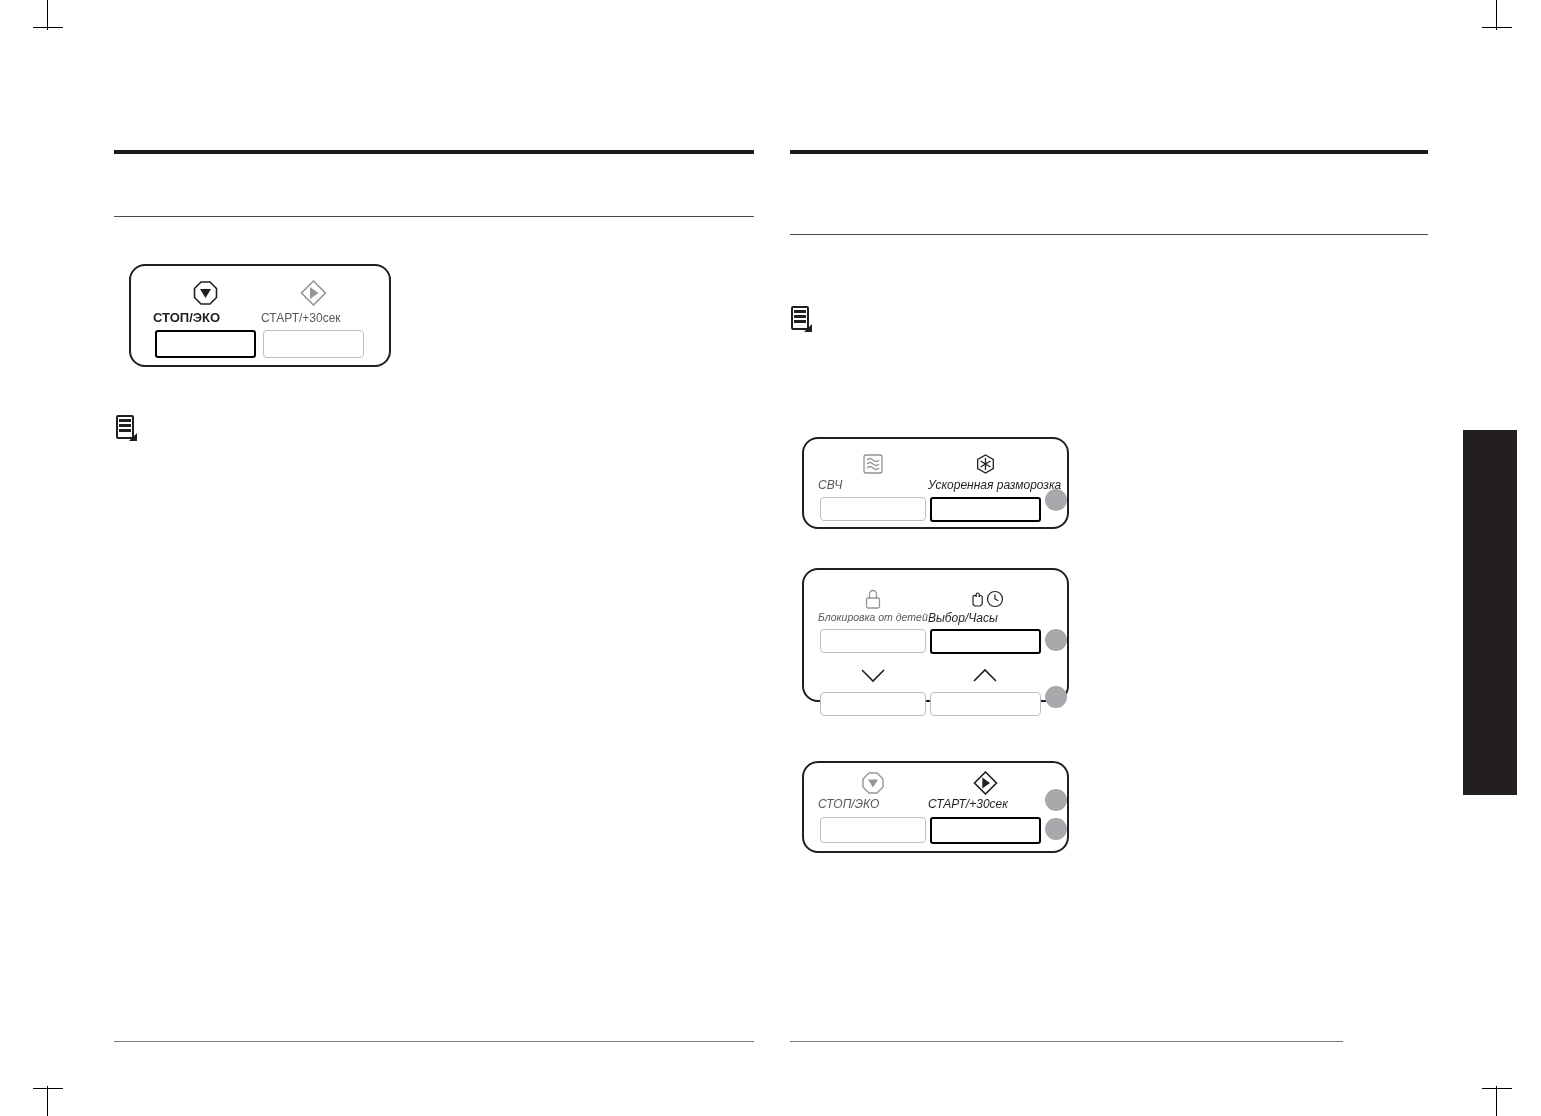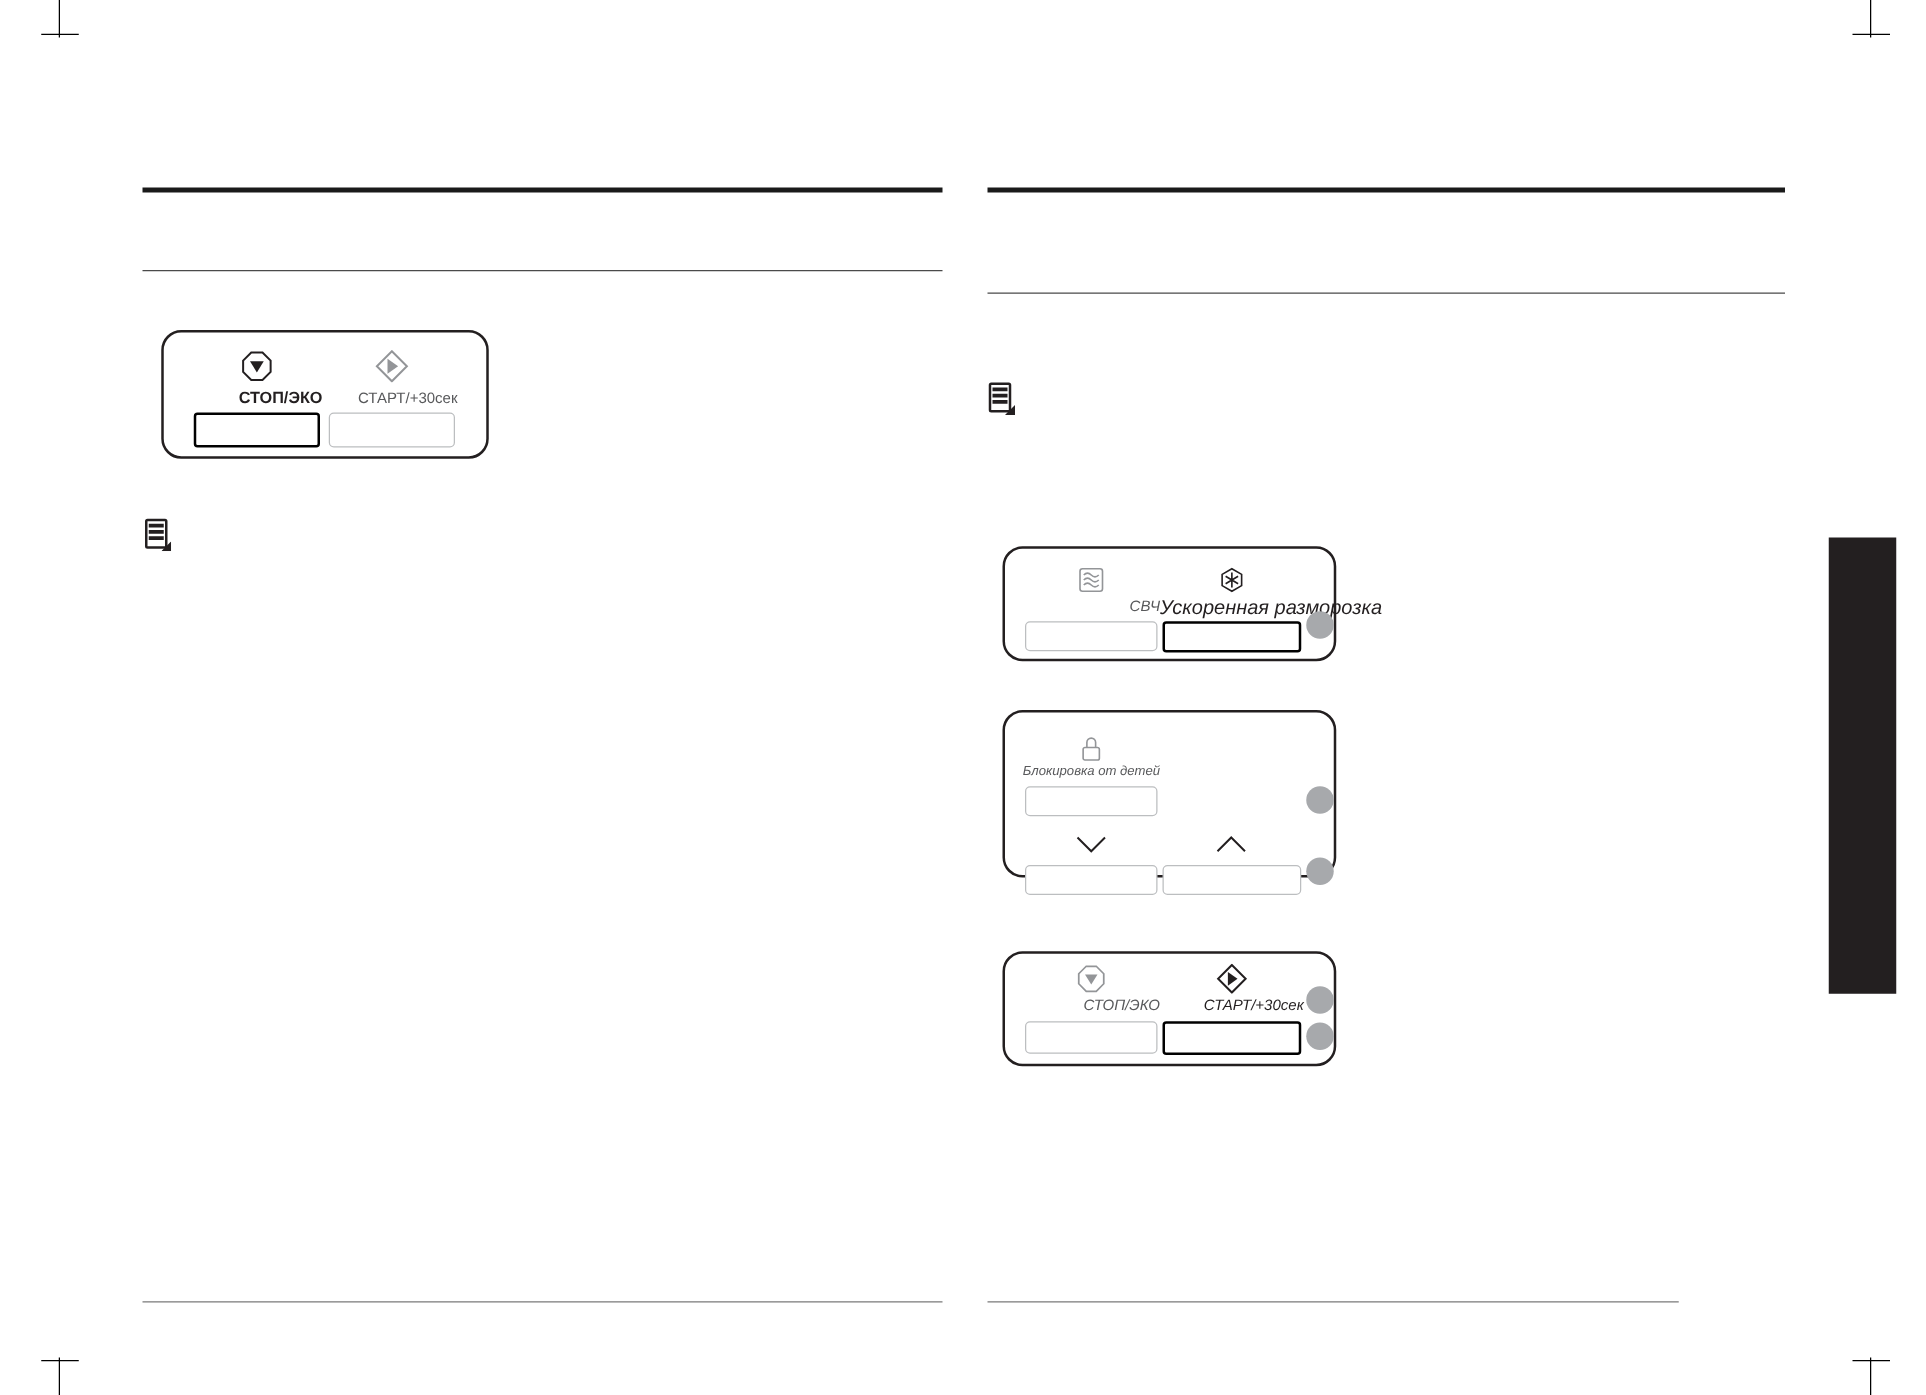--- a/index.html
+++ b/index.html
@@ -107,21 +107,21 @@
     left: 0;
     width: 100%;
     text-align: center;
     color: #58595b;
     line-height: 1;
   }
   .cell-label {
     position: absolute;
     left: 0;
     width: 100%;
-    text-align: right;
+    text-align: left;
     color: #58595b;
     white-space: nowrap;
   }
   .cell-label.emph {
     color: #231f20;
     font-weight: bold;
   }
   .cell-key {
     position: absolute;
     box-sizing: border-box;
@@ -228,21 +228,21 @@
 
     <div class="panel-cell" style="left:124px; top:8px; width:115px; height:76px;">
       <div class="cell-icon" style="top:6px;">
         <svg width="115" height="22" viewBox="0 0 115 22">
           <g transform="translate(57.5,11)" fill="none" stroke="#231f20" stroke-width="1.3">
             <path d="M 0,-9 L 7.8,-4.5 L 7.8,4.5 L 0,9 L -7.8,4.5 L -7.8,-4.5 Z"></path>
             <path d="M 0,-6 L 0,6 M -5,-3 L 5,3 M -5,3 L 5,-3"></path>
           </g>
         </svg>
       </div>
-      <div class="cell-label emph" style="top:31px; font-size:16px; font-weight:normal;">Ускоренная разморозка</div>
+      <div class="cell-label emph" style="top:31px; font-size:12px; font-weight:normal;">Ускоренная разморозка</div>
       <div class="cell-key emph" style="left:2px; top:50px; width:111px; height:25px;"></div>
     </div>
 
     <div class="knob" style="left:241px; top:50px; width:22px; height:22px;"></div>
   </div>
 
   <div class="panel" style="left:32px; top:568px; width:267px; height:134px;">
 
     <div class="panel-cell" style="left:14px; top:14px; width:110px; height:76px;">
       <div class="cell-icon" style="top:4px;">
@@ -250,20 +250,37 @@
           <g transform="translate(55,11)" fill="none" stroke="#939598" stroke-width="1.3">
             <rect x="-6.5" y="-1" width="13" height="10" rx="1.5"></rect>
             <path d="M -3.5,-1 L -3.5,-5 a 3.5,3.5 0 0 1 7,0 L 3.5,-1"></path>
           </g>
         </svg>
       </div>
       <div class="cell-label" style="top:27px; font-size:10.5px;">Блокировка от детей</div>
       <div class="cell-key" style="left:2px; top:45px; width:106px; height:24px;"></div>
     </div>
 
+    <div class="panel-cell" style="left:124px; top:14px; width:115px; height:76px;">
+      <div class="cell-icon" style="top:4px;">
+        <svg width="115" height="22" viewBox="0 0 115 22">
+          <g fill="none" stroke="#231f20" stroke-width="1.2">
+            <g transform="translate(48,11)">
+              <path d="M -3,5 L -3,-2 a 1.6,1.6 0 0 1 3.2,0 L 0.2,-4.5 a 1.5,1.5 0 0 1 3,0 L 3.2,-2 a 1.5,1.5 0 0 1 3,0 L 6.2,4 a 3,3 0 0 1 -3,3 L -1,7 a 3,3 0 0 1 -2,-2 Z"></path>
+            </g>
+            <g transform="translate(67,11)">
+              <circle cx="0" cy="0" r="7.5"></circle>
+              <path d="M 0,-4.5 L 0,0 L 3.2,1.8"></path>
+            </g>
+          </g>
+        </svg>
+      </div>
+      <div class="cell-label emph" style="top:27px; font-size:12px; font-weight:normal;">Выбор/Часы</div>
+      <div class="cell-key emph" style="left:2px; top:45px; width:111px; height:25px;"></div>
+    </div>
 
     <div class="panel-cell" style="left:14px; top:90px; width:110px; height:62px;">
       <div class="cell-icon" style="top:2px;">
         <svg width="110" height="26" viewBox="0 0 110 26">
           <path d="M 44,8 L 55,19 L 66,8" fill="none" stroke="#231f20" stroke-width="1.6"></path>
         </svg>
       </div>
       <div class="cell-key" style="left:2px; top:32px; width:106px; height:24px;"></div>
     </div>
 

